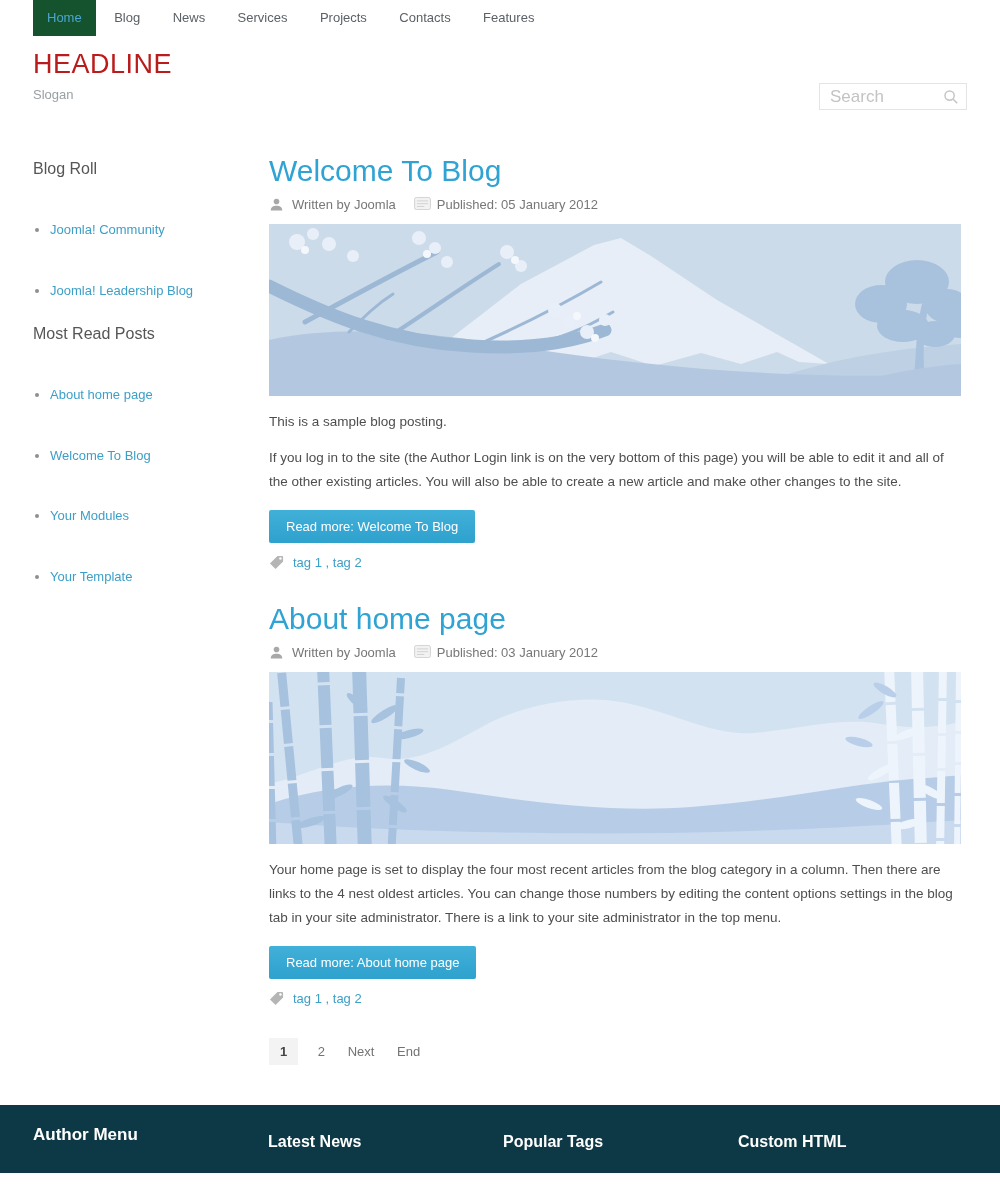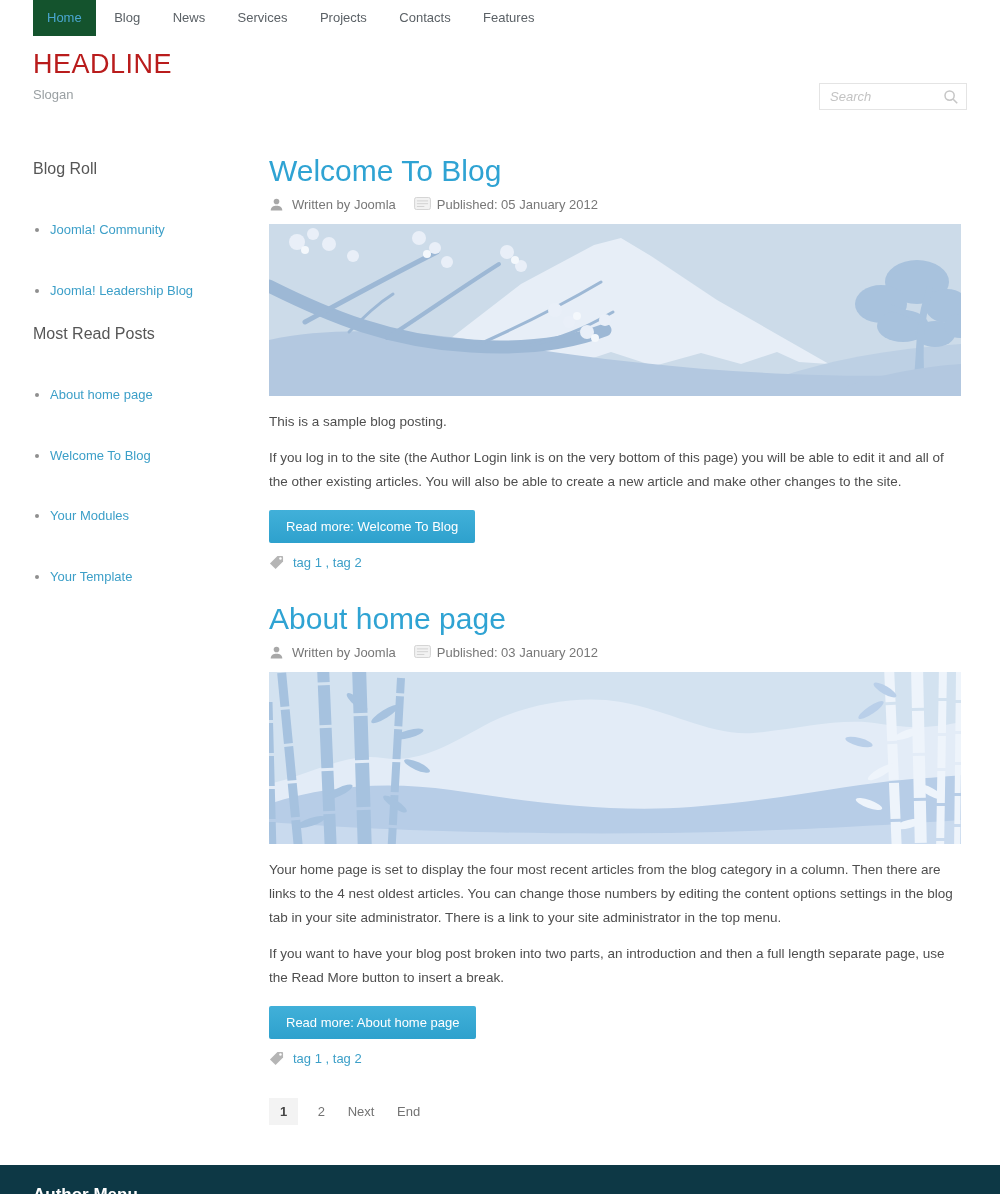--- a/index.html
+++ b/index.html
@@ -37,24 +37,23 @@
   .site-slogan { font-size: 13px; color: #9aa0a3; margin-top: 7px; }
   .searchbox {
     position: absolute; right: 33px; top: 47px;
     width: 148px; height: 27px;
     border: 1px solid #e4e4e4; background: #fff;
   }
   .searchbox input {
     width: 100%; height: 100%;
     border: 0; outline: 0;
     padding: 0 28px 0 10px;
-    font-size: 13px; color: #555;
+    font-size: 17px; color: #555;
     font-family: "Liberation Sans", sans-serif;
     background: transparent;
-    font-style: italic;
   }
   .searchbox input::placeholder { color: #c3c3c3; }
   .search-icon { position: absolute; right: 7px; top: 5px; width: 16px; height: 16px; cursor: pointer; }
 
   
   .main { display: flex; padding: 0 33px; justify-content: flex-end; }
   .sidebar { width: 200px; flex: 0 0 200px; padding-top: 20px; }
   .sidebar h3 { font-size: 16px; font-weight: 400; color: #565656; margin: 0 0 12px 0; }
   .sidebar .module { margin-bottom: 26px; }
   .sidebar ul { list-style: disc; padding-left: 17px; }
@@ -308,21 +307,20 @@
         </g>
         <g fill="#b9cfe9">
           <ellipse cx="602" cy="38" rx="15" ry="4" transform="rotate(-34 602 38)"></ellipse>
           <ellipse cx="590" cy="70" rx="14" ry="4" transform="rotate(14 590 70)"></ellipse>
           <ellipse cx="616" cy="18" rx="13" ry="4" transform="rotate(30 616 18)"></ellipse>
           <ellipse cx="588" cy="300" rx="0" ry="0"></ellipse>
         </g>
       </svg>
 
       <p>Your home page is set to display the four most recent articles from the blog category in a column. Then there are links to the 4 nest oldest articles. You can change those numbers by editing the content options settings in the blog tab in your site administrator. There is a link to your site administrator in the top menu.</p>
-      <p>If you want to have your blog post broken into two parts, an introduction and then a full length separate page, use the Read More button to insert a break.</p>
 
       <button class="read-more">Read more: About home page</button>
 
       <div class="tagsrow">
         <span class="ticon">
           <svg viewBox="0 0 16 16" width="15" height="15">
             <path d="M1,9 L9,1 L14,1 C14.6,1 15,1.4 15,2 L15,7 L7,15 Z" fill="#b5b5b5"></path>
             <circle cx="12.2" cy="3.8" r="1.3" fill="#ffffff"></circle>
           </svg>
         </span>

